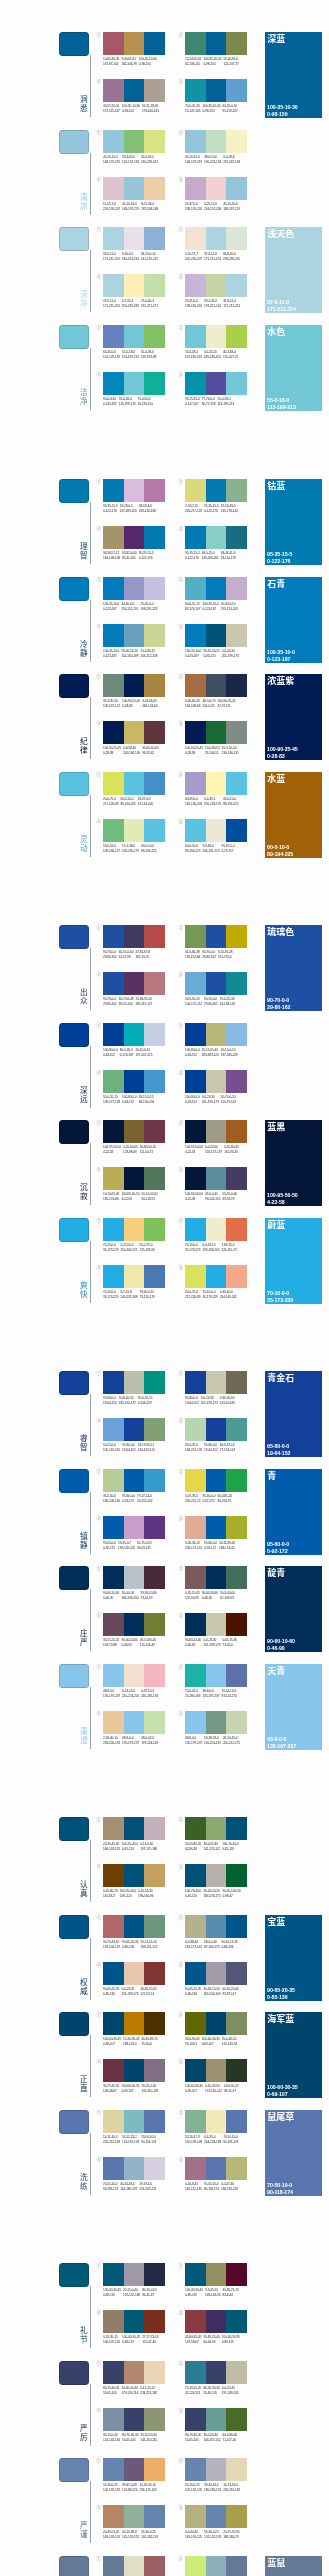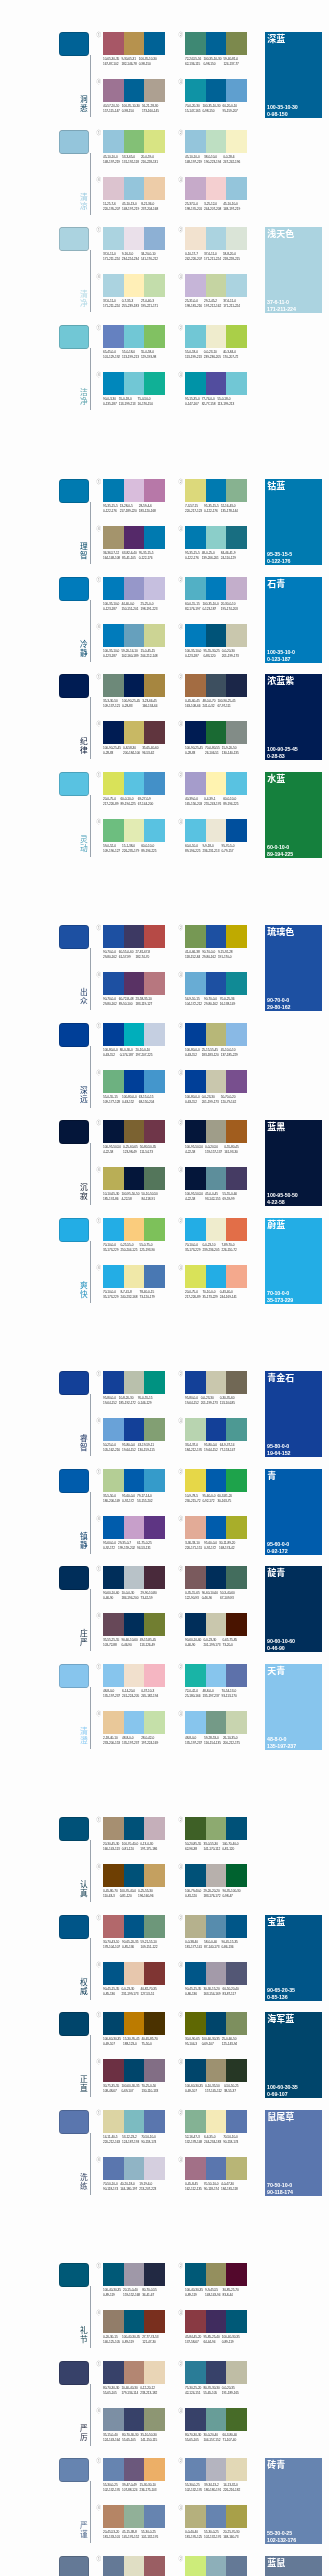--- a/index.html
+++ b/index.html
@@ -215,20 +215,27 @@
         </div>
         <div class="grp" style="left: 185px; top: 47px;">
           <div class="marker">③</div>
           <div class="strips">
             <div class="strip" style="background: rgb(0, 147, 167);"></div>
             <div class="strip" style="background: rgb(82, 77, 158);"></div>
             <div class="strip" style="background: rgb(113, 199, 213);"></div>
           </div>
           <div class="codes"><div class="code"><div>95-15-35-0</div><div>0-147-167</div></div><div class="code"><div>77-74-0-0</div><div>82-77-158</div></div><div class="code"><div>55-0-18-0</div><div>113-199-213</div></div></div>
         </div>
+        <div class="panel" style="background: rgb(113, 199, 213);">
+          <div class="ptitle">水色</div>
+          <div class="pcodes">
+            <div>55-0-18-0</div>
+            <div>113-199-213</div>
+          </div>
+        </div>
       </div>
     </div>
     <div class="block" style="top: 479px;">
       <div class="row" style="top: 0px;">
         <div class="swatch" style="background: rgb(0, 122, 176);"></div>
         <div class="vline"></div>
         <div class="vlabel" style="color: rgb(6, 73, 103);">
           <span>理</span>
           <span>智</span>
         </div>
@@ -414,21 +421,21 @@
         </div>
         <div class="grp" style="left: 185px; top: 47px;">
           <div class="marker">③</div>
           <div class="strips">
             <div class="strip" style="background: rgb(89, 194, 225);"></div>
             <div class="strip" style="background: rgb(236, 231, 213);"></div>
             <div class="strip" style="background: rgb(0, 79, 157);"></div>
           </div>
           <div class="codes"><div class="code"><div>60-0-10-0</div><div>89-194-225</div></div><div class="code"><div>9-9-18-0</div><div>236-231-213</div></div><div class="code"><div>95-70-5-0</div><div>0-79-157</div></div></div>
         </div>
-        <div class="panel" style="background: #15803d;">
+        <div class="panel" style="background: #a16207;">
           <div class="ptitle">水蓝</div>
           <div class="pcodes">
             <div>60-0-10-0</div>
             <div>89-194-225</div>
           </div>
         </div>
       </div>
     </div>
     <div class="block" style="top: 925px;">
       <div class="row" style="top: 0px;">
@@ -1158,27 +1165,20 @@
           <div class="codes"><div class="code"><div>20-45-53-20</div><div>181-133-101</div></div><div class="code"><div>45-15-38-8</div><div>145-176-152</div></div><div class="code"><div>55-30-0-25</div><div>102-132-176</div></div></div>
         </div>
         <div class="grp" style="left: 185px; top: 47px;">
           <div class="marker">③</div>
           <div class="strips">
             <div class="strip" style="background: rgb(181, 176, 125);"></div>
             <div class="strip" style="background: rgb(102, 132, 176);"></div>
             <div class="strip" style="background: rgb(168, 160, 73);"></div>
           </div>
           <div class="codes"><div class="code"><div>0-0-40-40</div><div>181-176-125</div></div><div class="code"><div>55-30-0-25</div><div>102-132-176</div></div><div class="code"><div>20-25-70-30</div><div>168-160-73</div></div></div>
-        </div>
-        <div class="panel" style="background: rgb(102, 132, 176);">
-          <div class="ptitle">砖青</div>
-          <div class="pcodes">
-            <div>55-30-0-25</div>
-            <div>102-132-176</div>
-          </div>
         </div>
       </div>
       <div class="row" style="top: 293px;">
         <div class="swatch" style="background: rgb(100, 121, 150);"></div>
         <div class="grp" style="left: 103px; top: 0px;">
           <div class="marker">①</div>
           <div class="strips">
             <div class="strip" style="background: rgb(100, 121, 150);"></div>
             <div class="strip" style="background: rgb(224, 222, 196);"></div>
             <div class="strip" style="background: rgb(154, 94, 99);"></div>

